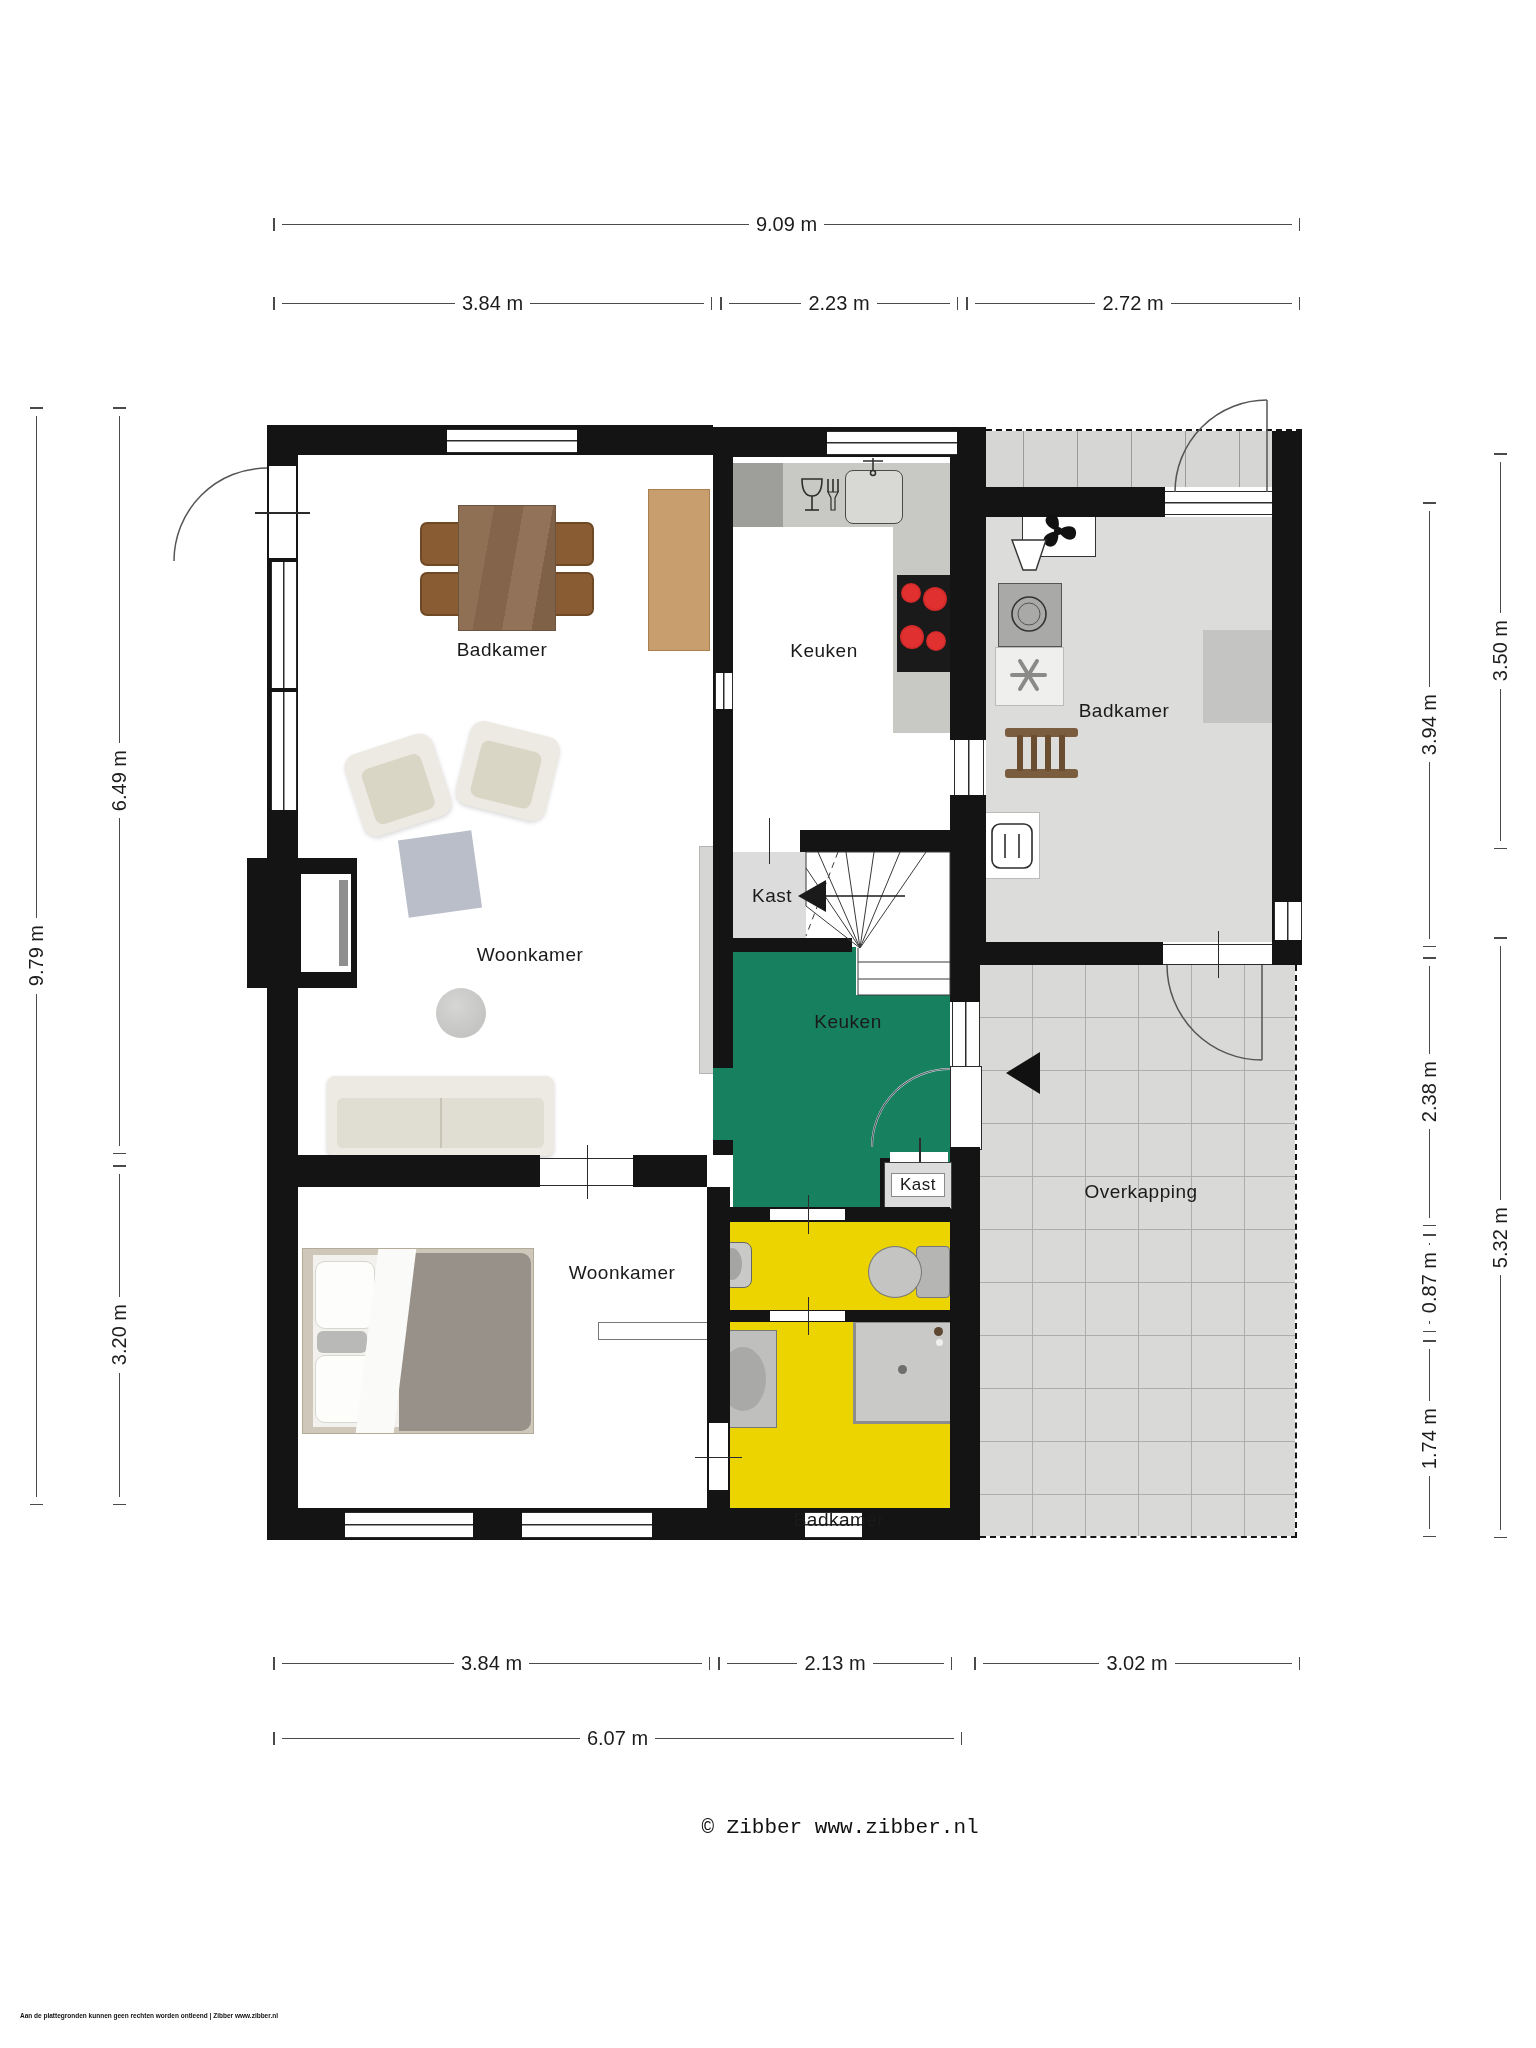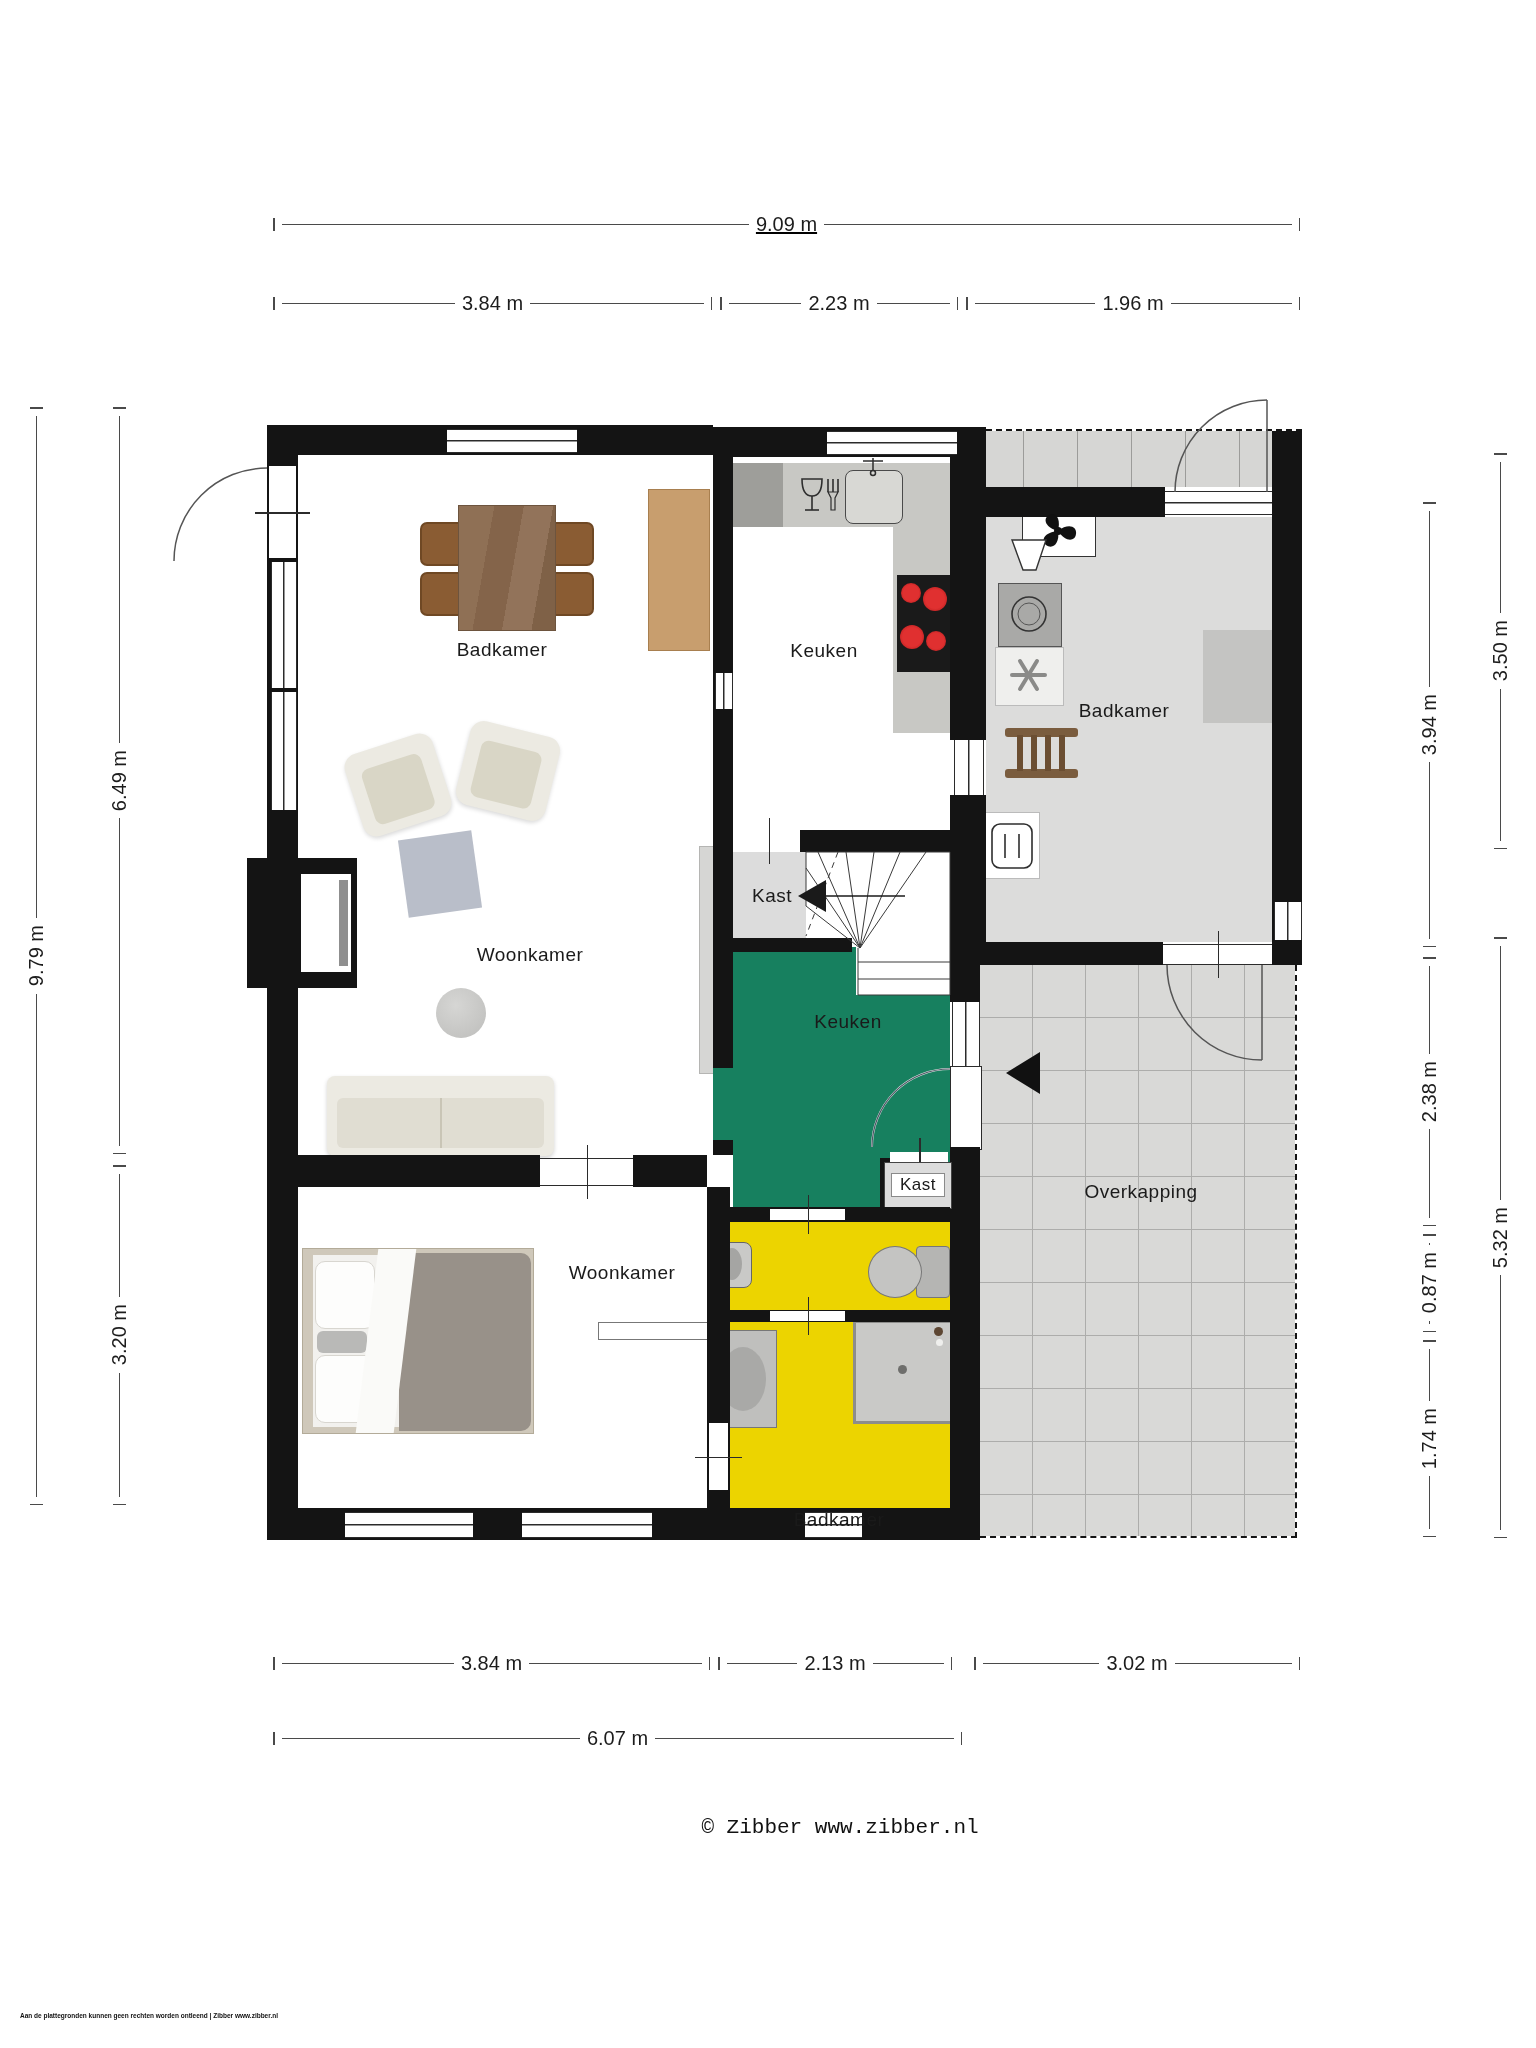--- a/index.html
+++ b/index.html
@@ -277,38 +277,38 @@
   <span class="room-label" style="left:824px;top:651px;">Keuken</span>
   <span class="room-label" style="left:1124px;top:711px;">Badkamer</span>
   <span class="room-label" style="left:772px;top:896px;">Kast</span>
   <span class="room-label" style="left:530px;top:955px;">Woonkamer</span>
   <span class="room-label" style="left:848px;top:1022px;">Keuken</span>
   <span class="room-label boxed" style="left:918px;top:1185px;font-size:17px;">Kast</span>
   <span class="room-label" style="left:622px;top:1273px;">Woonkamer</span>
   <span class="room-label" style="left:839px;top:1520px;">Badkamer</span>
   <span class="room-label" style="left:1141px;top:1192px;">Overkapping</span>
 
-  <div class="dimh" style="left:273px;top:216px;width:1027px;text-decoration:underline;">
+  <div class="dimh" style="left:273px;top:216px;width:1027px;">
     <i class="l"></i>
       <span class="dlabel">9.09 m</span>
       <i class="l"></i>
   </div>
   <div class="dimh" style="left:273px;top:295px;width:439px;">
     <i class="l"></i>
       <span class="dlabel">3.84 m</span>
       <i class="l"></i>
   </div>
   <div class="dimh" style="left:720px;top:295px;width:238px;">
     <i class="l"></i>
       <span class="dlabel">2.23 m</span>
       <i class="l"></i>
   </div>
   <div class="dimh" style="left:966px;top:295px;width:334px;">
     <i class="l"></i>
-      <span class="dlabel">1.96 m</span>
+      <span class="dlabel">2.72 m</span>
       <i class="l"></i>
   </div>
 
   <div class="dimh" style="left:273px;top:1655px;width:437px;">
     <i class="l"></i>
       <span class="dlabel">3.84 m</span>
       <i class="l"></i>
   </div>
   <div class="dimh" style="left:718px;top:1655px;width:234px;justify-content:flex-end;">
     <i class="l"></i>

